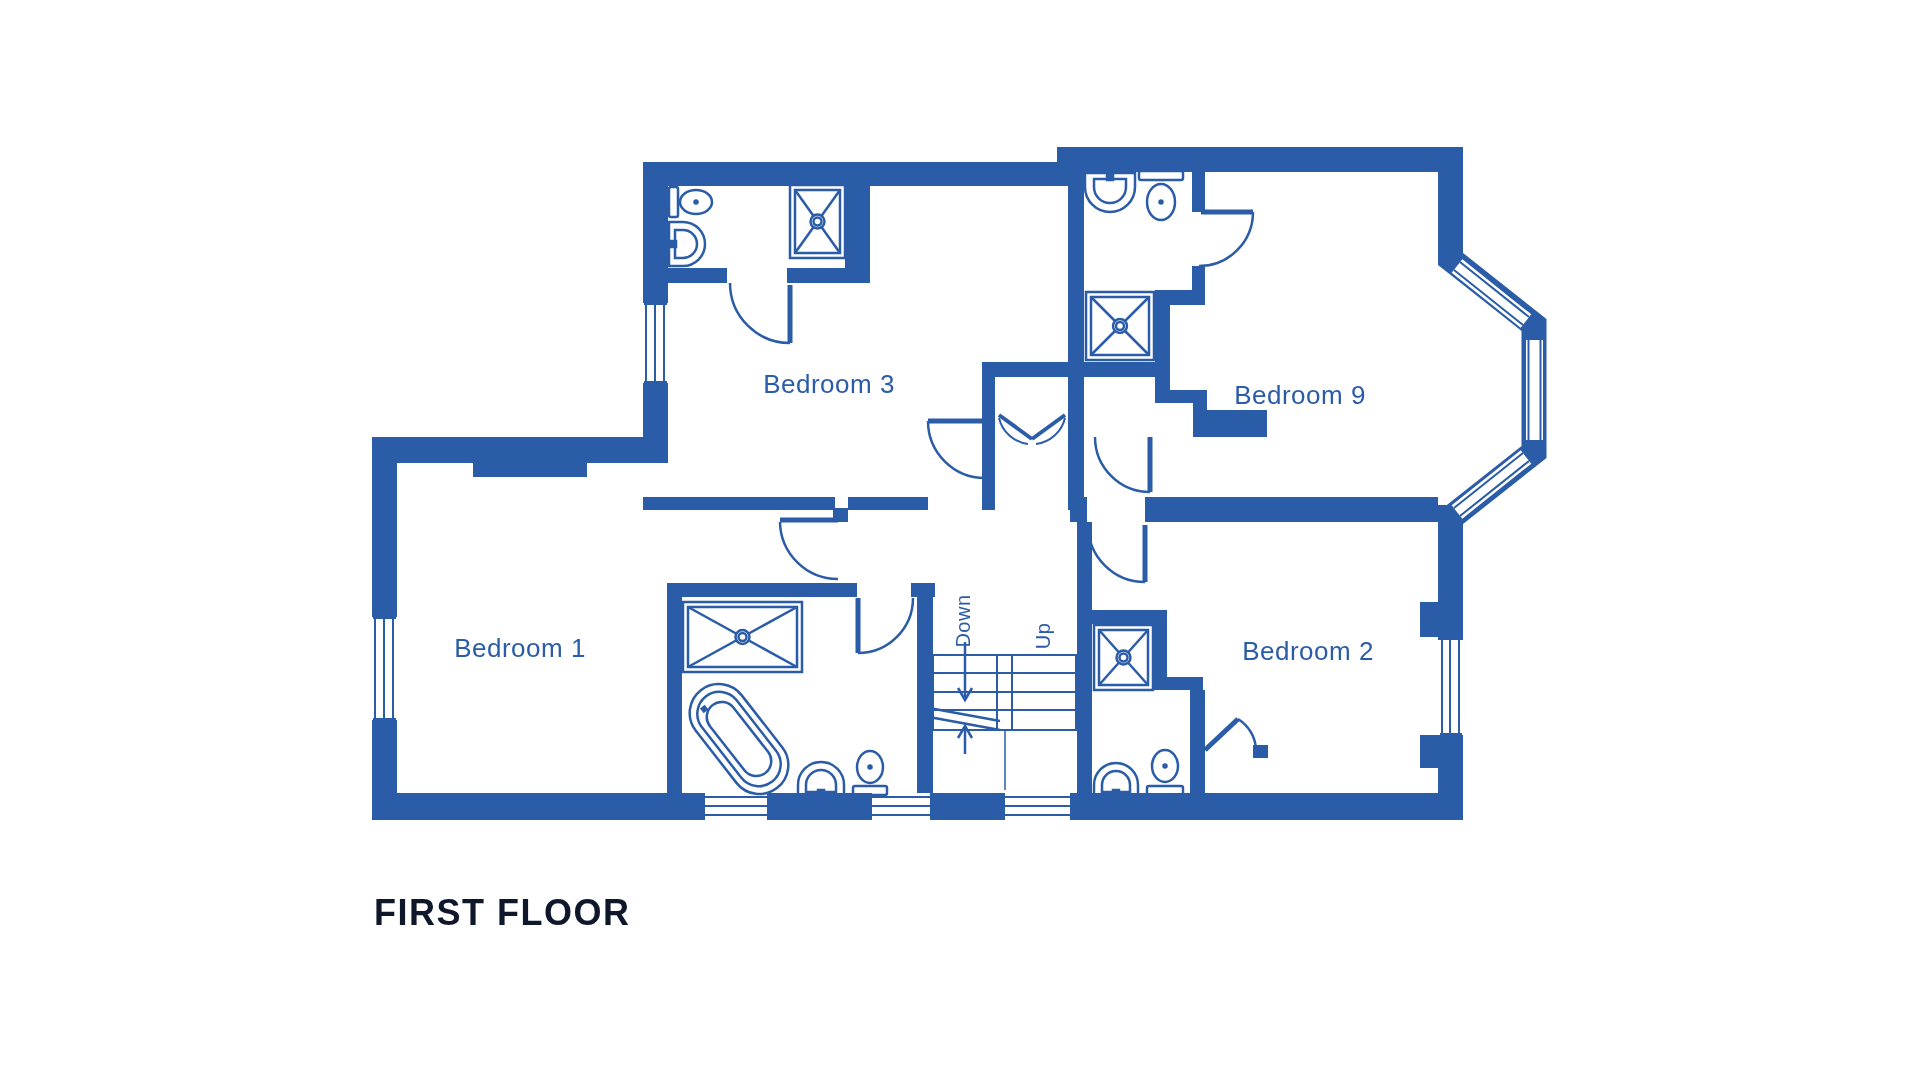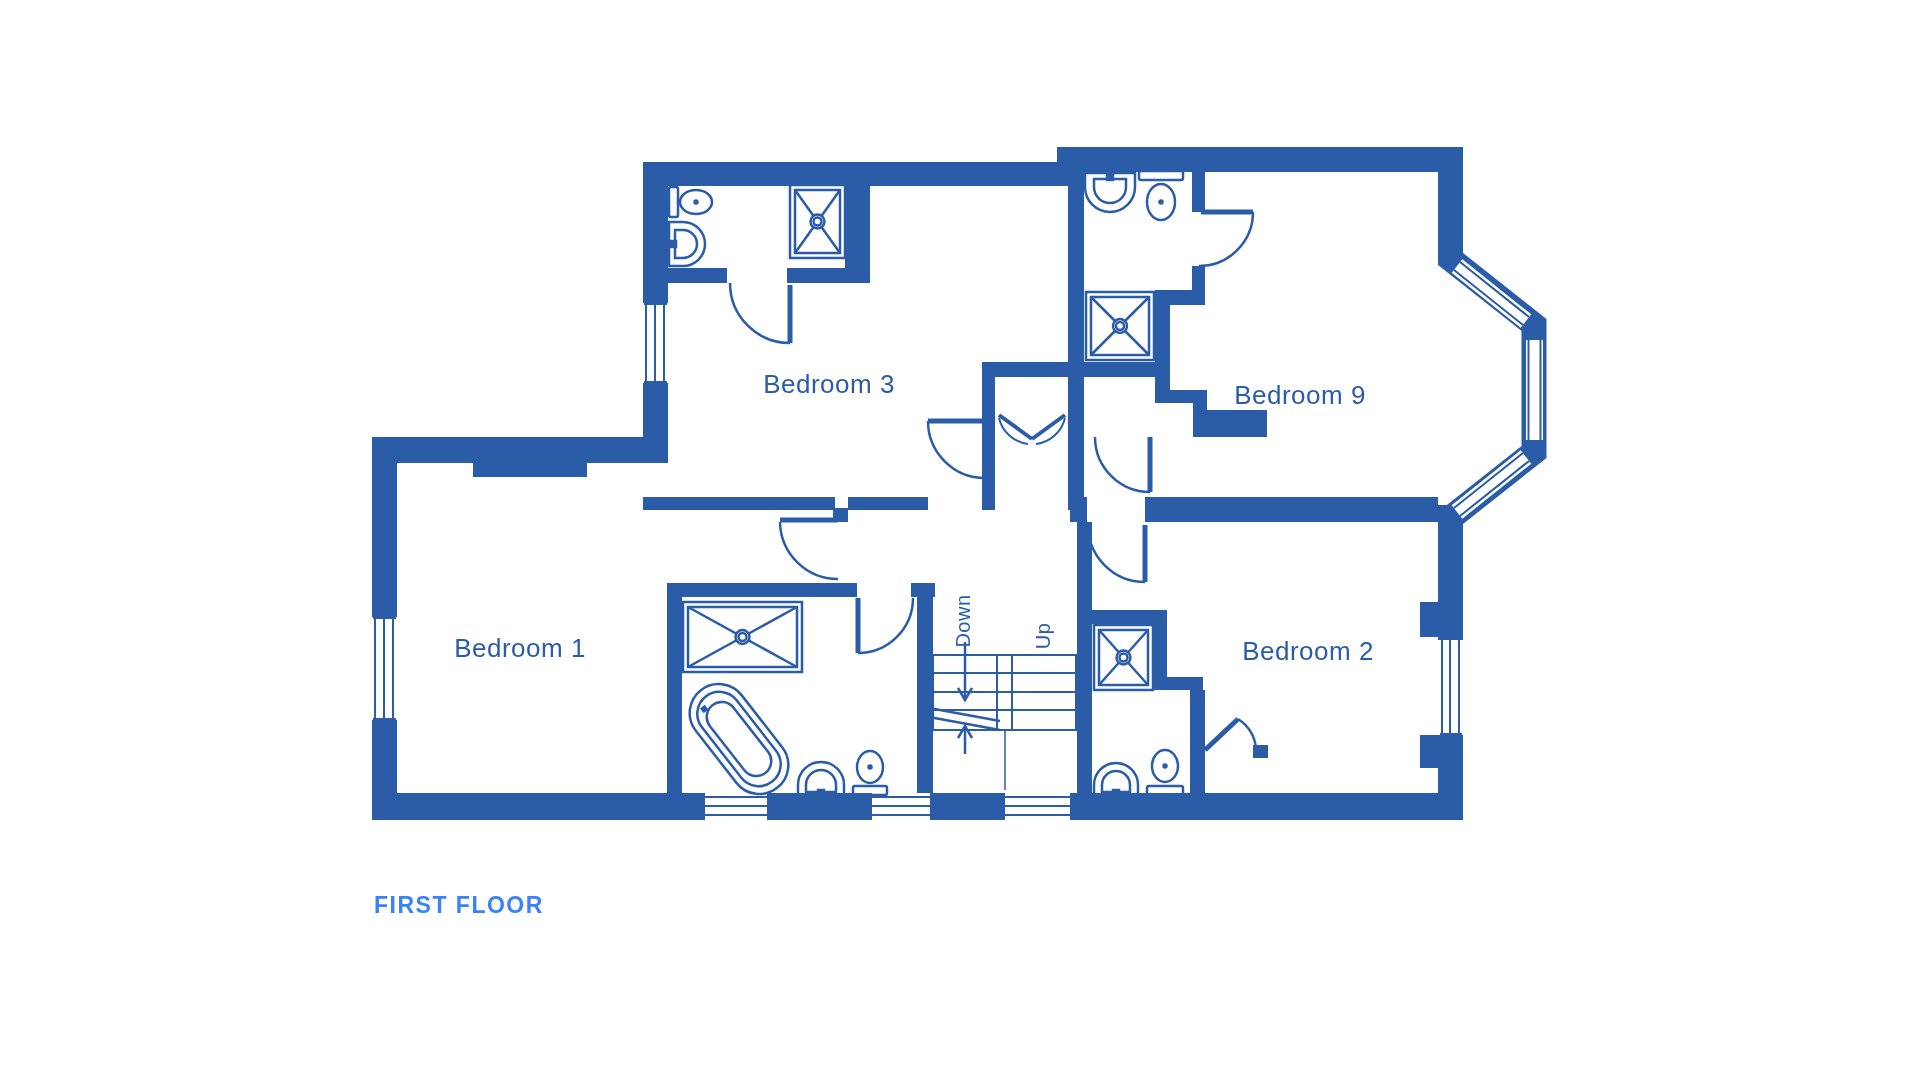--- a/index.html
+++ b/index.html
@@ -3,22 +3,22 @@
 <meta charset="utf-8">
 <style>
   html,body{margin:0;padding:0;background:#ffffff;}
   .page{position:relative;width:1920px;height:1080px;background:#ffffff;overflow:hidden;
         font-family:"Liberation Sans", sans-serif;}
   .plan-svg{position:absolute;left:0;top:0;}
   .room-label{position:absolute;transform:translate(-50%,-50%);
         color:#2B5CA7;font-size:26px;letter-spacing:0.5px;font-weight:500;white-space:nowrap;}
   .stair-label{position:absolute;transform:translate(-50%,-50%) rotate(-90deg);
         color:#2B5CA7;font-size:20px;letter-spacing:0.5px;white-space:nowrap;}
-  .floor-title{position:absolute;left:374px;top:892px;color:#3b82f6;
-        font-size:23px;font-weight:bold;letter-spacing:1.5px;white-space:nowrap;}
+  .floor-title{position:absolute;left:374px;top:892px;color:#0f172a;
+        font-size:36px;font-weight:bold;letter-spacing:1.5px;white-space:nowrap;}
 </style>
 </head>
 <body>
 
 <div class="page">
 
 <svg class="plan-svg" width="1920" height="1080" viewBox="0 0 1920 1080" xmlns="http://www.w3.org/2000/svg">
   <g fill="#2B5CA7" stroke="none">
 
     <rect x="643" y="162" width="425" height="24"></rect>

